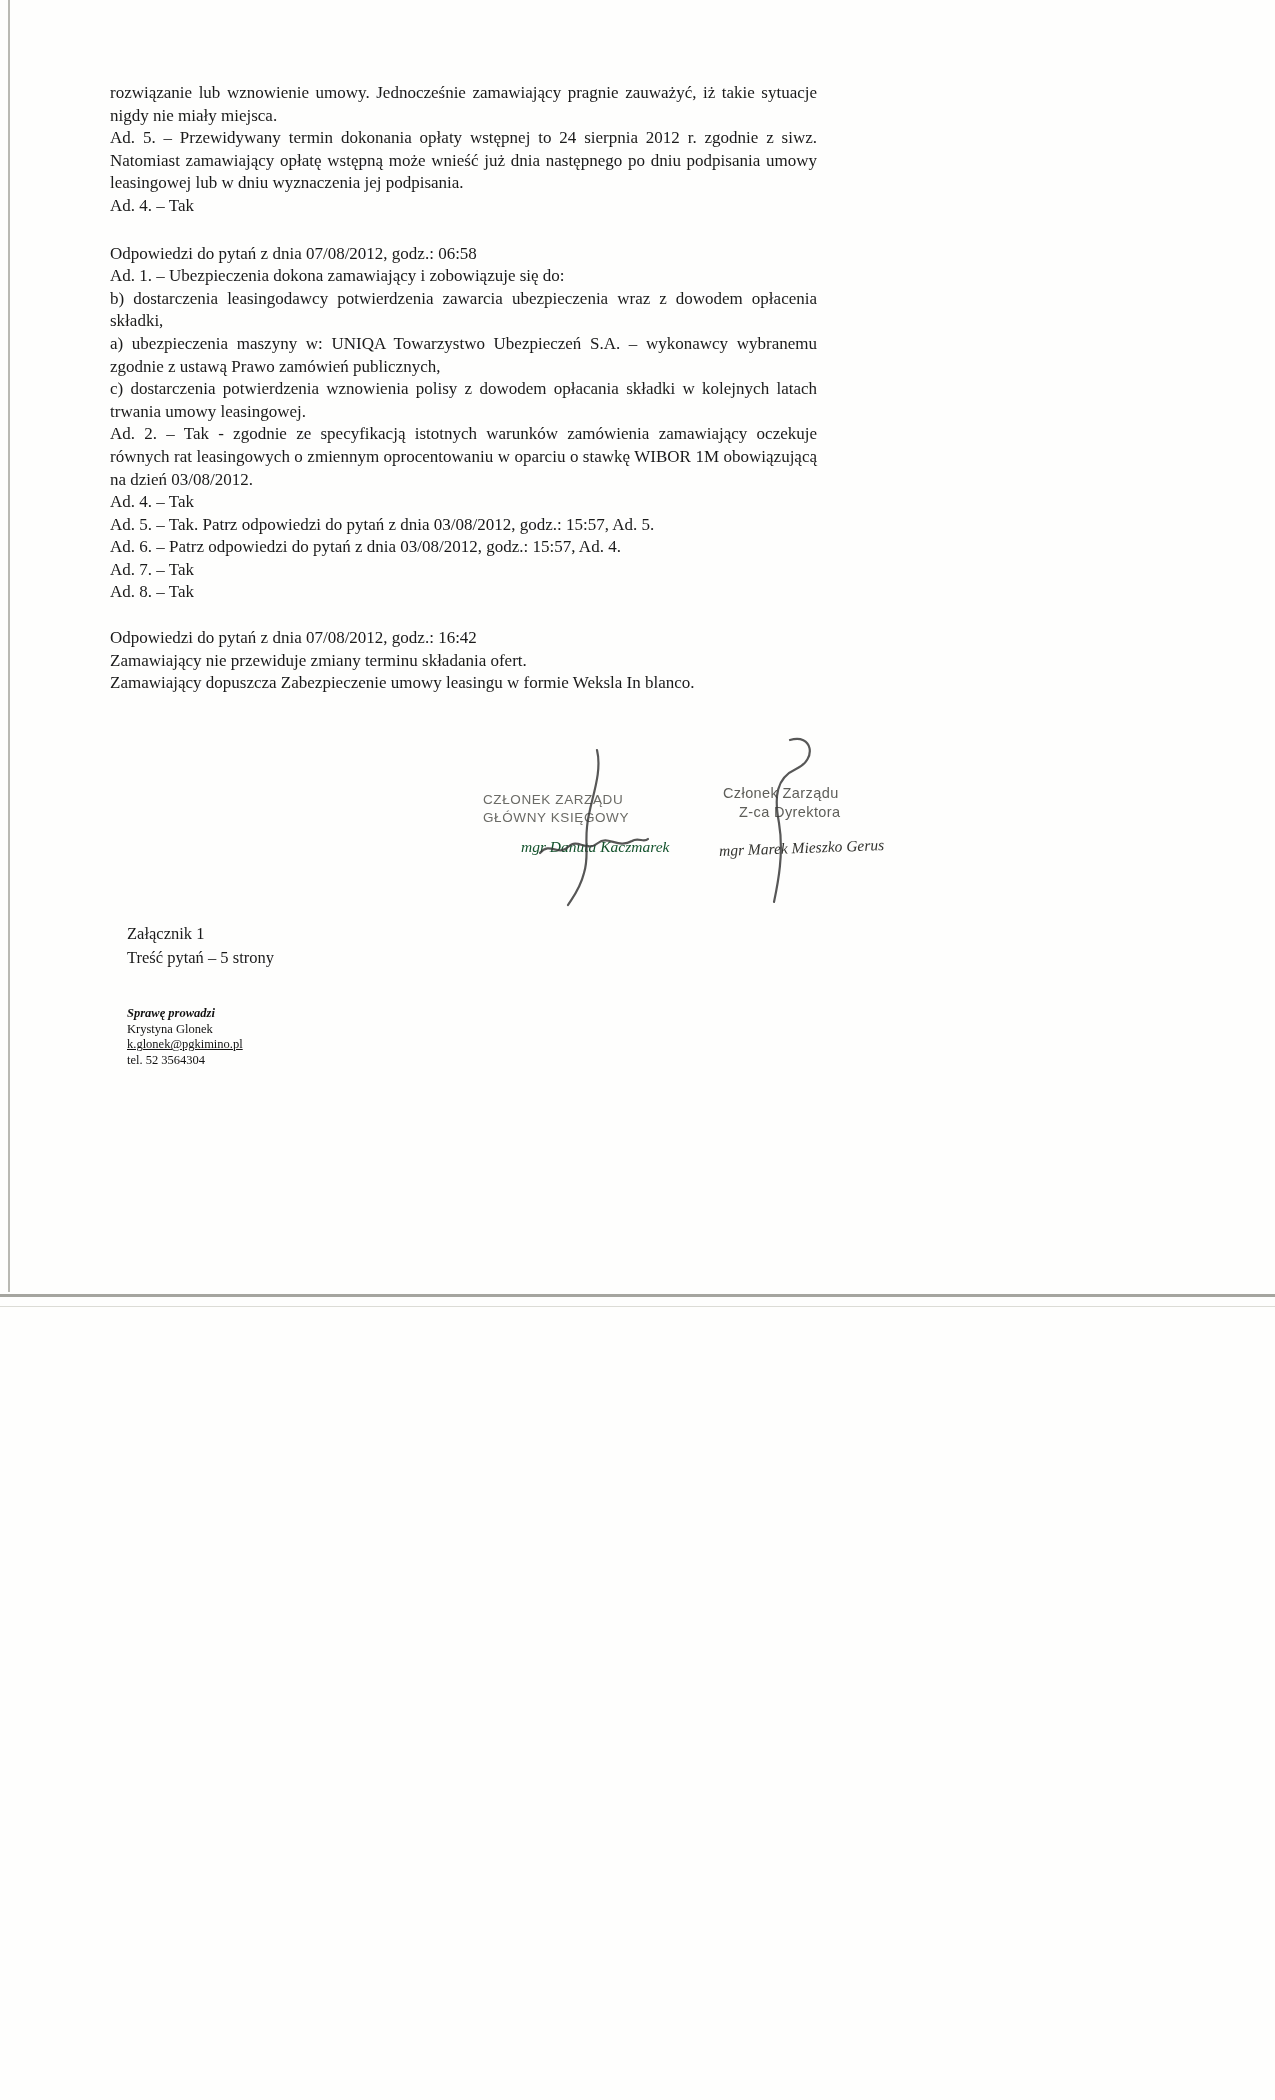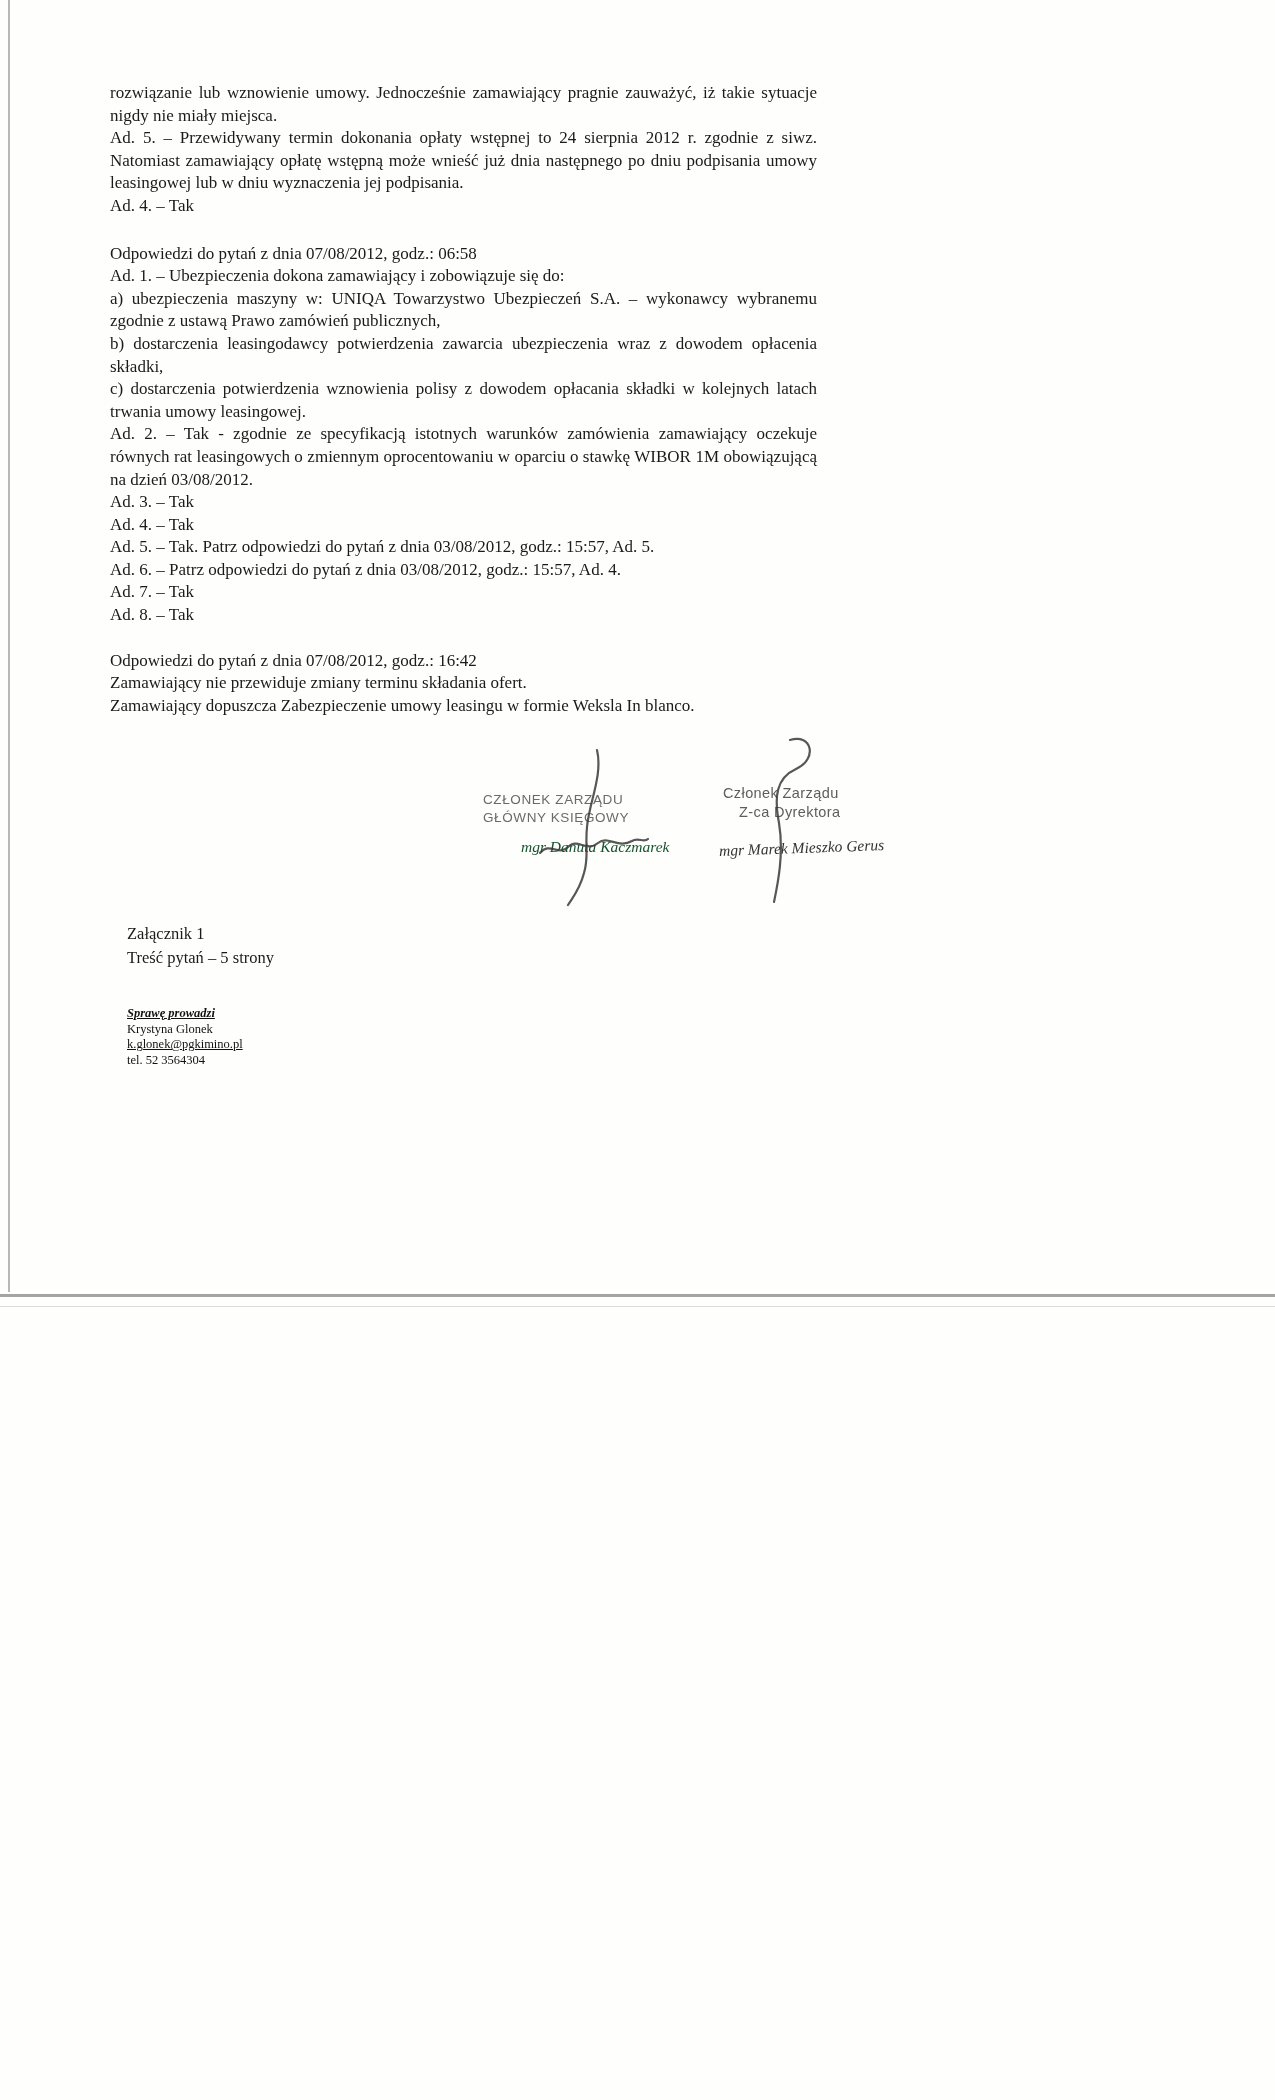--- a/index.html
+++ b/index.html
@@ -70,42 +70,41 @@
   
   .attachment {
     position: absolute; left: 127px; top: 922px;
     font-size: 16.5px; line-height: 23.5px;
   }
   
   .footer {
     position: absolute; left: 127px; top: 1006px;
     font-size: 12.5px; line-height: 15.5px; color: #111;
   }
-  .footer .lead { font-weight: bold; font-style: italic; text-decoration: underline; }
+  .footer .lead { font-weight: bold; font-style: italic; }
   .footer .email { text-decoration: underline; }
 </style>
 </head>
 <body>
 
 <div class="page">
 
   <div class="edge-left"></div>
 
   <div class="textblock">
     <p>rozwiązanie lub wznowienie umowy. Jednocześnie zamawiający pragnie zauważyć, iż takie sytuacje nigdy nie miały miejsca.</p>
     <p>Ad. 5. – Przewidywany termin dokonania opłaty wstępnej to 24 sierpnia 2012 r. zgodnie z siwz. Natomiast zamawiający opłatę wstępną może wnieść już dnia następnego po dniu podpisania umowy leasingowej lub w dniu wyznaczenia jej podpisania.</p>
     <p>Ad. 4. – Tak</p>
 
     <p class="gap-lg">Odpowiedzi do pytań z dnia 07/08/2012, godz.: 06:58</p>
     <p>Ad. 1. – Ubezpieczenia dokona zamawiający i zobowiązuje się do:</p>
+    <p>b) dostarczenia leasingodawcy potwierdzenia zawarcia ubezpieczenia wraz z dowodem opłacenia składki,</p>
     <p>a) ubezpieczenia maszyny w: UNIQA Towarzystwo Ubezpieczeń S.A. – wykonawcy wybranemu zgodnie z ustawą Prawo zamówień publicznych,</p>
-    <p>b) dostarczenia leasingodawcy potwierdzenia zawarcia ubezpieczenia wraz z dowodem opłacenia składki,</p>
     <p>c) dostarczenia potwierdzenia wznowienia polisy z dowodem opłacania składki w kolejnych latach trwania umowy leasingowej.</p>
     <p>Ad. 2. – Tak - zgodnie ze specyfikacją istotnych warunków zamówienia zamawiający oczekuje równych rat leasingowych o zmiennym oprocentowaniu w oparciu o stawkę WIBOR 1M obowiązującą na dzień 03/08/2012.</p>
-    <p>Ad. 3. – Tak</p>
     <p>Ad. 4. – Tak</p>
     <p>Ad. 5. – Tak. Patrz odpowiedzi do pytań z dnia 03/08/2012, godz.: 15:57, Ad. 5.</p>
     <p>Ad. 6. – Patrz odpowiedzi do pytań z dnia 03/08/2012, godz.: 15:57, Ad. 4.</p>
     <p>Ad. 7. – Tak</p>
     <p>Ad. 8. – Tak</p>
 
     <p class="gap-xl">Odpowiedzi do pytań z dnia 07/08/2012, godz.: 16:42</p>
     <p>Zamawiający nie przewiduje zmiany terminu składania ofert.</p>
     <p>Zamawiający dopuszcza Zabezpieczenie umowy leasingu w formie Weksla In blanco.</p>
   </div>

